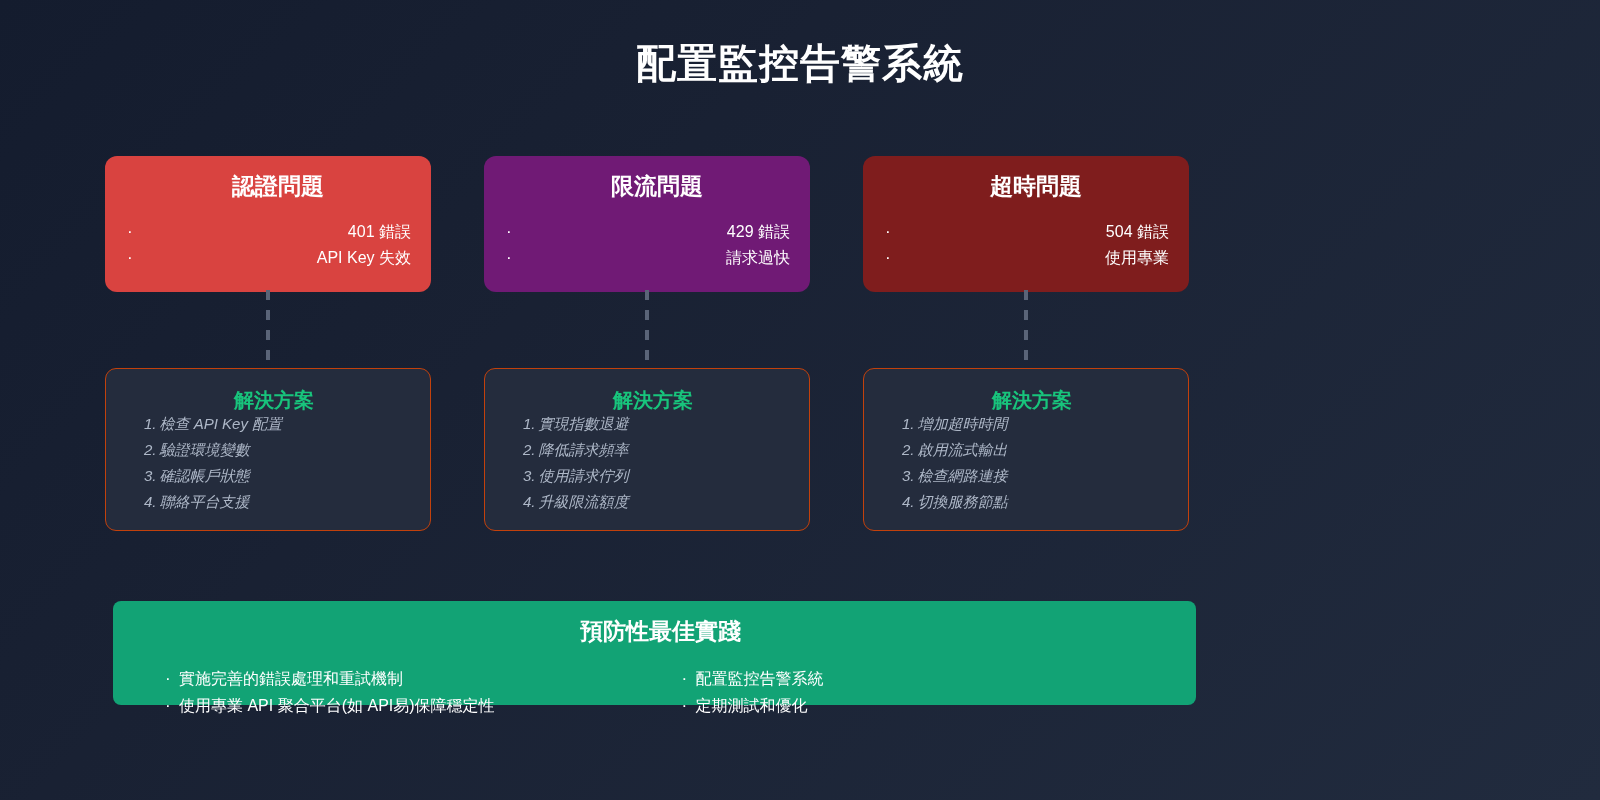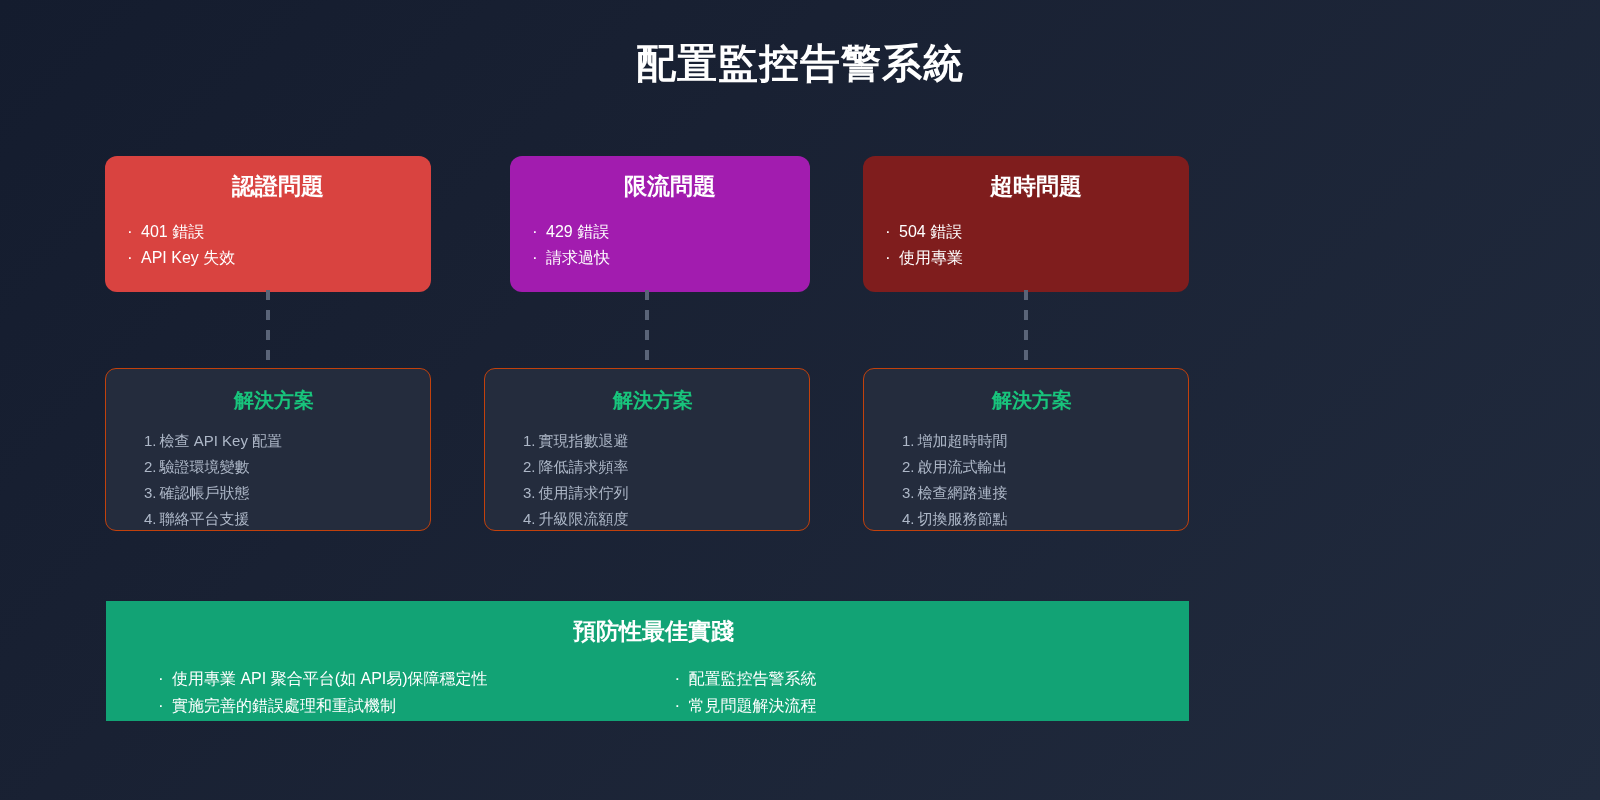--- a/index.html
+++ b/index.html
@@ -55,21 +55,21 @@
   
   .problem-card {
     border-radius: 12px;
     height: 136px;
     padding: 18px 20px 16px 20px;
     position: relative;
     overflow: hidden;
   }
 
   .problem-card.red    { background: #d94340; }
-  .problem-card.orange { background: #a21caf; margin-left: 26px; }
+  .problem-card.orange { background: #701a75; }
   .problem-card.purple { background: #7f1d1d; }
 
   .problem-title {
     text-align: center;
     font-size: 23px;
     font-weight: bold;
     color: #ffffff;
     line-height: 1.1;
     padding-left: 20px;
   }
@@ -79,20 +79,21 @@
     margin-top: 20px;
   }
 
   .problem-list li {
     font-size: 16px;
     color: #ffffff;
     line-height: 1.62;
     padding-left: 16px;
     position: relative;
     white-space: nowrap;
+    text-align: right;
   }
 
   .problem-list li::before {
     content: "·";
     position: absolute;
     left: 2px;
     top: -1px;
     font-size: 17px;
   }
 
@@ -123,42 +124,43 @@
     text-align: center;
     font-size: 20px;
     font-weight: bold;
     color: #18c47c;
     line-height: 1.1;
     padding-left: 12px;
   }
 
   .solution-list {
     list-style: none;
-    margin-top: 17px;
+    margin-top: 0;
     padding-left: 18px;
+    font-style: italic;
   }
 
   .solution-list li {
     font-size: 15px;
     color: #aeb8c8;
     line-height: 1.74;
     white-space: nowrap;
   }
 
   .solution-list li .num { margin-right: 3px; }
 
   
   .footer-panel {
     position: absolute;
     top: 601px;
-    left: 106px;
+    left: 113px;
     width: 1083px;
-    height: 120px;
+    height: 104px;
     background: #12a375;
-    border-radius: 0;
+    border-radius: 8px;
     padding: 18px 26px 16px 26px;
   }
 
   .footer-title {
     text-align: center;
     font-size: 23px;
     font-weight: bold;
     color: #ffffff;
     line-height: 1.1;
     padding-left: 12px;
@@ -264,26 +266,26 @@
       </div>
     </div>
 
   </div>
 
   <div class="footer-panel">
     <div class="footer-title">預防性最佳實踐</div>
     <div class="footer-cols">
       <div class="footer-col">
         <ul class="footer-list">
+          <li>實施完善的錯誤處理和重試機制</li>
           <li>使用專業 API 聚合平台(如 API易)保障穩定性</li>
-          <li>實施完善的錯誤處理和重試機制</li>
         </ul>
       </div>
       <div class="footer-col">
         <ul class="footer-list">
           <li>配置監控告警系統</li>
-          <li>常見問題解決流程</li>
+          <li>定期測試和優化</li>
         </ul>
       </div>
     </div>
   </div>
 
 </div>
 
 </body></html>

